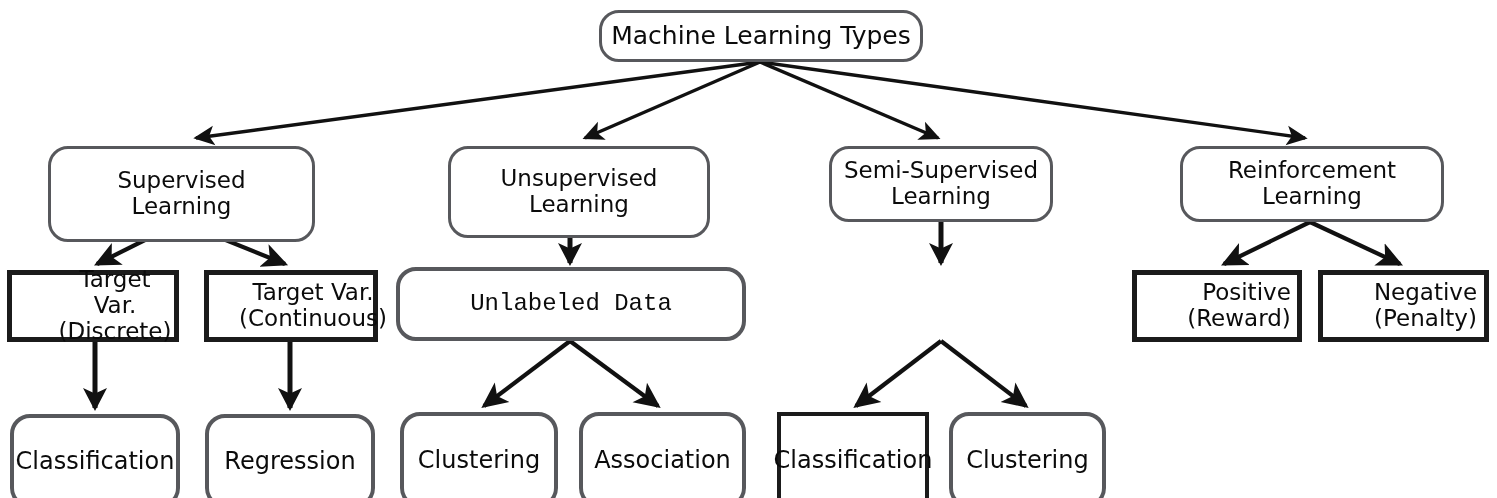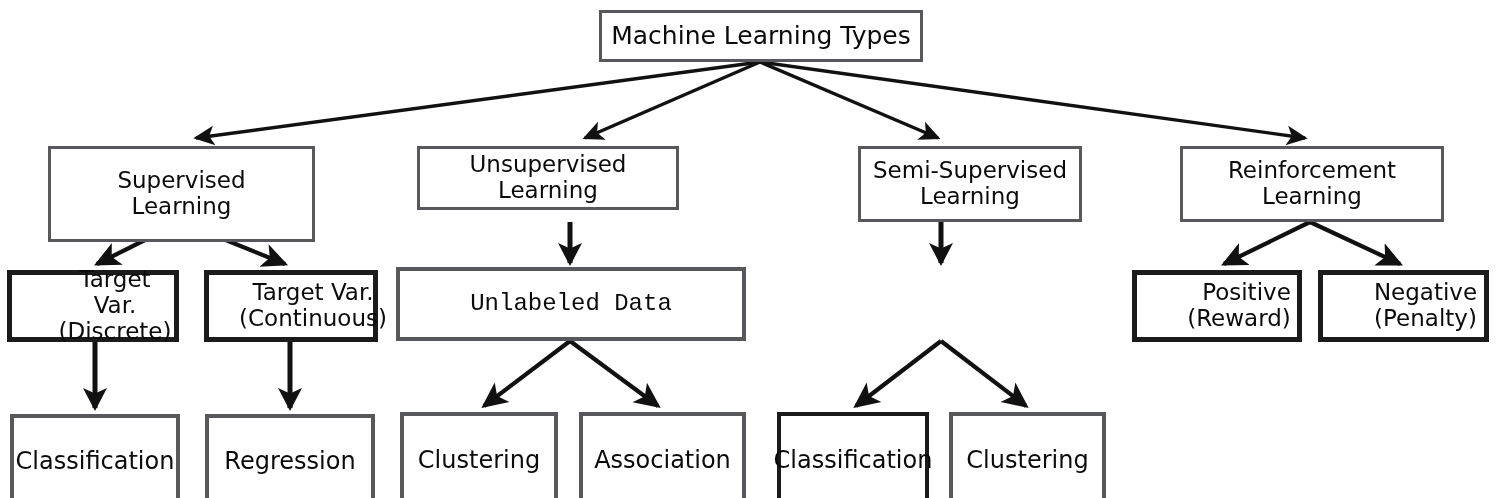--- a/index.html
+++ b/index.html
@@ -40,21 +40,21 @@
   }
   .node .label {
     display: block;
     white-space: pre-line;
     padding: 0 2px;
   }
   .w-thin { border-width: 3px; }
   .w-med  { border-width: 4px; }
   .w-thick{ border-width: 5px; padding-left: 44px; }
   .dark   { border-color: #1b1b1b; }
-  .grey   { border-color: #57585c; }
+  .grey   { border-color: #57585c; border-radius: 20px; }
 </style>
 </head>
 <body>
 
 <div id="diagram-root">
 
   <svg id="edge-layer" viewBox="0 0 1497 498" xmlns="http://www.w3.org/2000/svg">
     <defs>
       <marker id="ah" markerWidth="7" markerHeight="7" refX="5.4" refY="3.1" orient="auto" markerUnits="strokeWidth">
         <path d="M0,0.2 L6.2,3.1 L0,6.0 L1.5,3.1 Z" fill="#111111"></path>
@@ -121,26 +121,26 @@
 
   <div class="node w-thin grey" style="left:599px; top:10px; width:324px; height:52px; font-size:25px;">
     <span class="label">Machine Learning Types</span>
   </div>
 
   <div class="node w-thin grey" style="left:48px; top:146px; width:267px; height:96px; font-size:23px;">
     <span class="label">Supervised
 Learning</span>
   </div>
 
-  <div class="node w-thin grey" style="left:417px; top:146px; width:262px; height:64px; font-size:23px;">
+  <div class="node w-thin grey" style="left:448px; top:146px; width:262px; height:92px; font-size:23px;">
     <span class="label">Unsupervised
 Learning</span>
   </div>
 
-  <div class="node w-thin grey" style="left:829px; top:146px; width:224px; height:76px; font-size:23px;margin-left:29px;">
+  <div class="node w-thin grey" style="left:829px; top:146px; width:224px; height:76px; font-size:23px;">
     <span class="label">Semi-Supervised
 Learning</span>
   </div>
 
   <div class="node w-thin grey" style="left:1180px; top:146px; width:264px; height:76px; font-size:23px;">
     <span class="label">Reinforcement
 Learning</span>
   </div>
 
   <div class="node w-thick dark" style="left:7px; top:270px; width:172px; height:72px; font-size:23px;">

